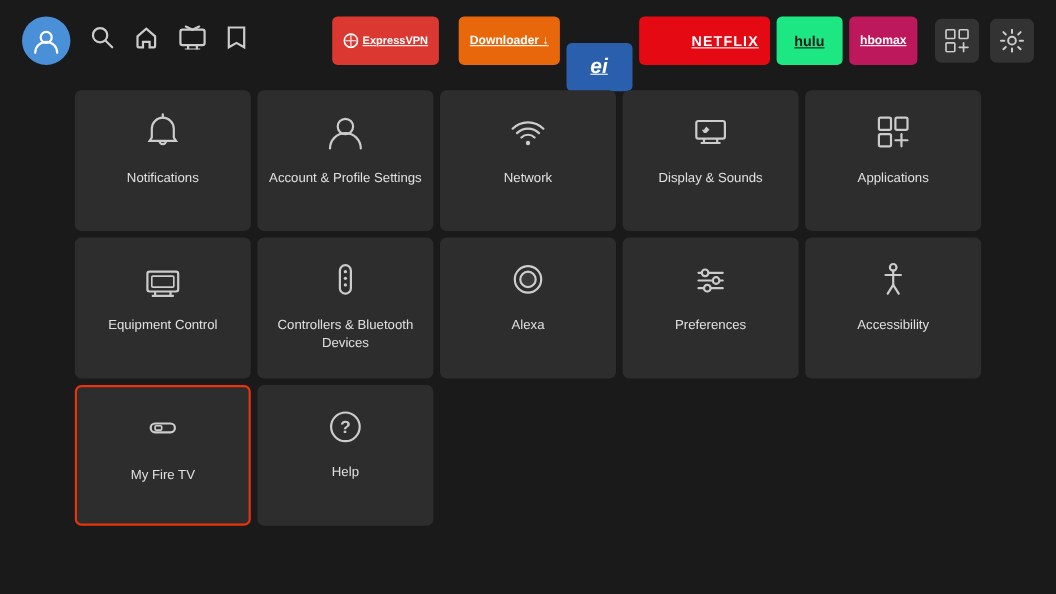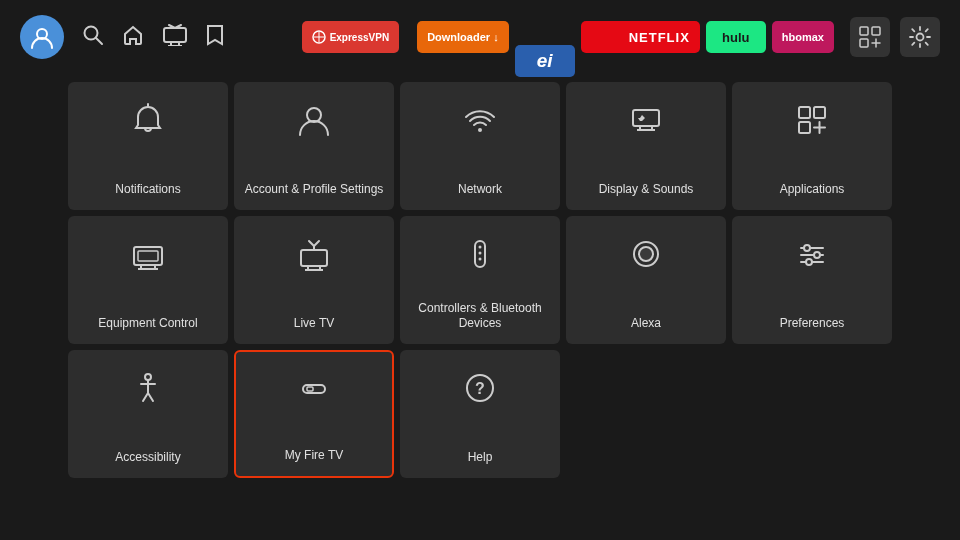--- a/index.html
+++ b/index.html
@@ -41,30 +41,31 @@
       font-size: 20px;
       color: #cccccc;
       cursor: pointer;
     }
     .header-apps {
       display: flex;
       align-items: center;
       gap: 6px;
     }
     .app-pill {
-      height: 32px;
+      height: 44px;
       border-radius: 5px;
       display: flex;
       align-items: center;
       justify-content: center;
       padding: 0 10px;
       font-size: 12px;
       font-weight: bold;
       cursor: pointer;
       min-width: 60px;
+      text-decoration: underline;
     }
     .app-expressvpn { background: #da3830; color: white; font-size: 10px; }
     .app-downloader { background: #e8670a; color: white; font-size: 10px; }
     .app-browser { background: #2a5fad; color: white; font-size: 10px; }
     .app-netflix { background: #e50914; color: white; font-size: 13px; letter-spacing: 1px; padding-left: 48px; }
     .app-hulu { background: #1ce783; color: #1a1a1a; font-size: 13px; font-weight: 900; }
     .app-hbomax { background: #be185d; color: white; font-size: 11px; text-align: right; }
     .header-right {
       display: flex;
       align-items: center;
@@ -90,21 +91,21 @@
       display: grid;
       grid-template-columns: repeat(5, 1fr);
       gap: 6px;
     }
     .grid-item {
       background: #2d2d2d;
       border-radius: 6px;
       display: flex;
       flex-direction: column;
       align-items: center;
-      justify-content: space-between;
+      justify-content: flex-start;
       padding: 14px 8px 12px 8px;
       height: 128px;
       cursor: pointer;
       position: relative;
     }
     .grid-item.selected {
       border: 2px solid #e8340a;
       background: #2d2d2d;
     }
     .grid-item .icon-area {
@@ -273,33 +274,20 @@
             <rect x="5" y="12" width="28" height="18" rx="2" stroke="#ccc" stroke-width="2" fill="none"></rect>
             <rect x="9" y="16" width="20" height="10" rx="1" stroke="#ccc" stroke-width="1.5" fill="none"></rect>
             <line x1="12" y1="30" x2="12" y2="34" stroke="#ccc" stroke-width="2"></line>
             <line x1="26" y1="30" x2="26" y2="34" stroke="#ccc" stroke-width="2"></line>
             <line x1="9" y1="34" x2="29" y2="34" stroke="#ccc" stroke-width="2"></line>
           </svg>
         </div>
         <div class="label">Equipment Control</div>
       </div>
 
-      <div class="grid-item">
-        <div class="icon-area">
-          <svg class="icon-svg" viewBox="0 0 38 38" fill="none">
-            <path d="M14 6l5 5 5-5" stroke="#ccc" stroke-width="2" stroke-linecap="round" fill="none"></path>
-            <line x1="19" y1="11" x2="19" y2="15" stroke="#ccc" stroke-width="2"></line>
-            <rect x="6" y="15" width="26" height="16" rx="2" stroke="#ccc" stroke-width="2" fill="none"></rect>
-            <line x1="13" y1="31" x2="13" y2="35" stroke="#ccc" stroke-width="2"></line>
-            <line x1="25" y1="31" x2="25" y2="35" stroke="#ccc" stroke-width="2"></line>
-            <line x1="10" y1="35" x2="28" y2="35" stroke="#ccc" stroke-width="2"></line>
-          </svg>
-        </div>
-        <div class="label">Live TV</div>
-      </div>
 
       <div class="grid-item">
         <div class="icon-area">
           <svg class="icon-svg" viewBox="0 0 38 38" fill="none">
             <rect x="14" y="6" width="10" height="26" rx="5" stroke="#ccc" stroke-width="2" fill="none"></rect>
             <circle cx="19" cy="12" r="1.5" fill="#ccc"></circle>
             <circle cx="19" cy="18" r="1.5" fill="#ccc"></circle>
             <circle cx="19" cy="24" r="1.5" fill="#ccc"></circle>
           </svg>
         </div>

